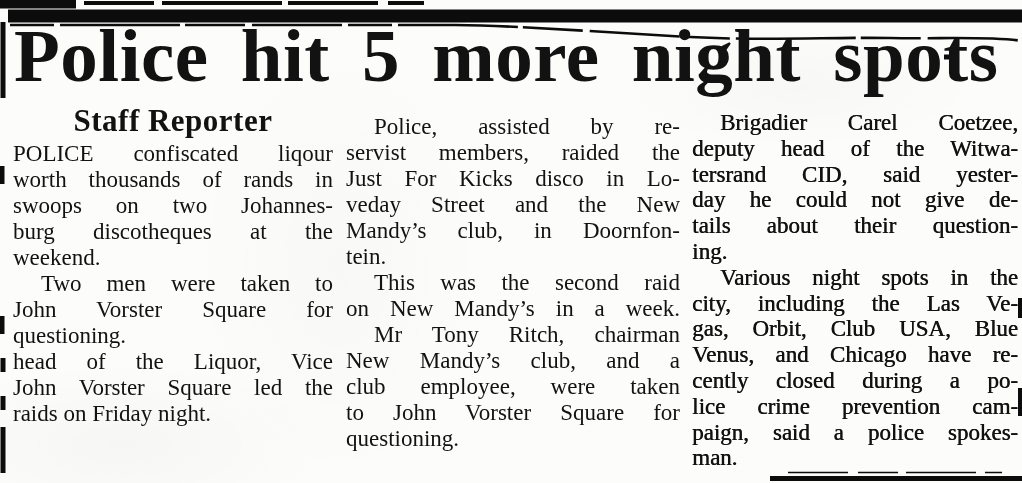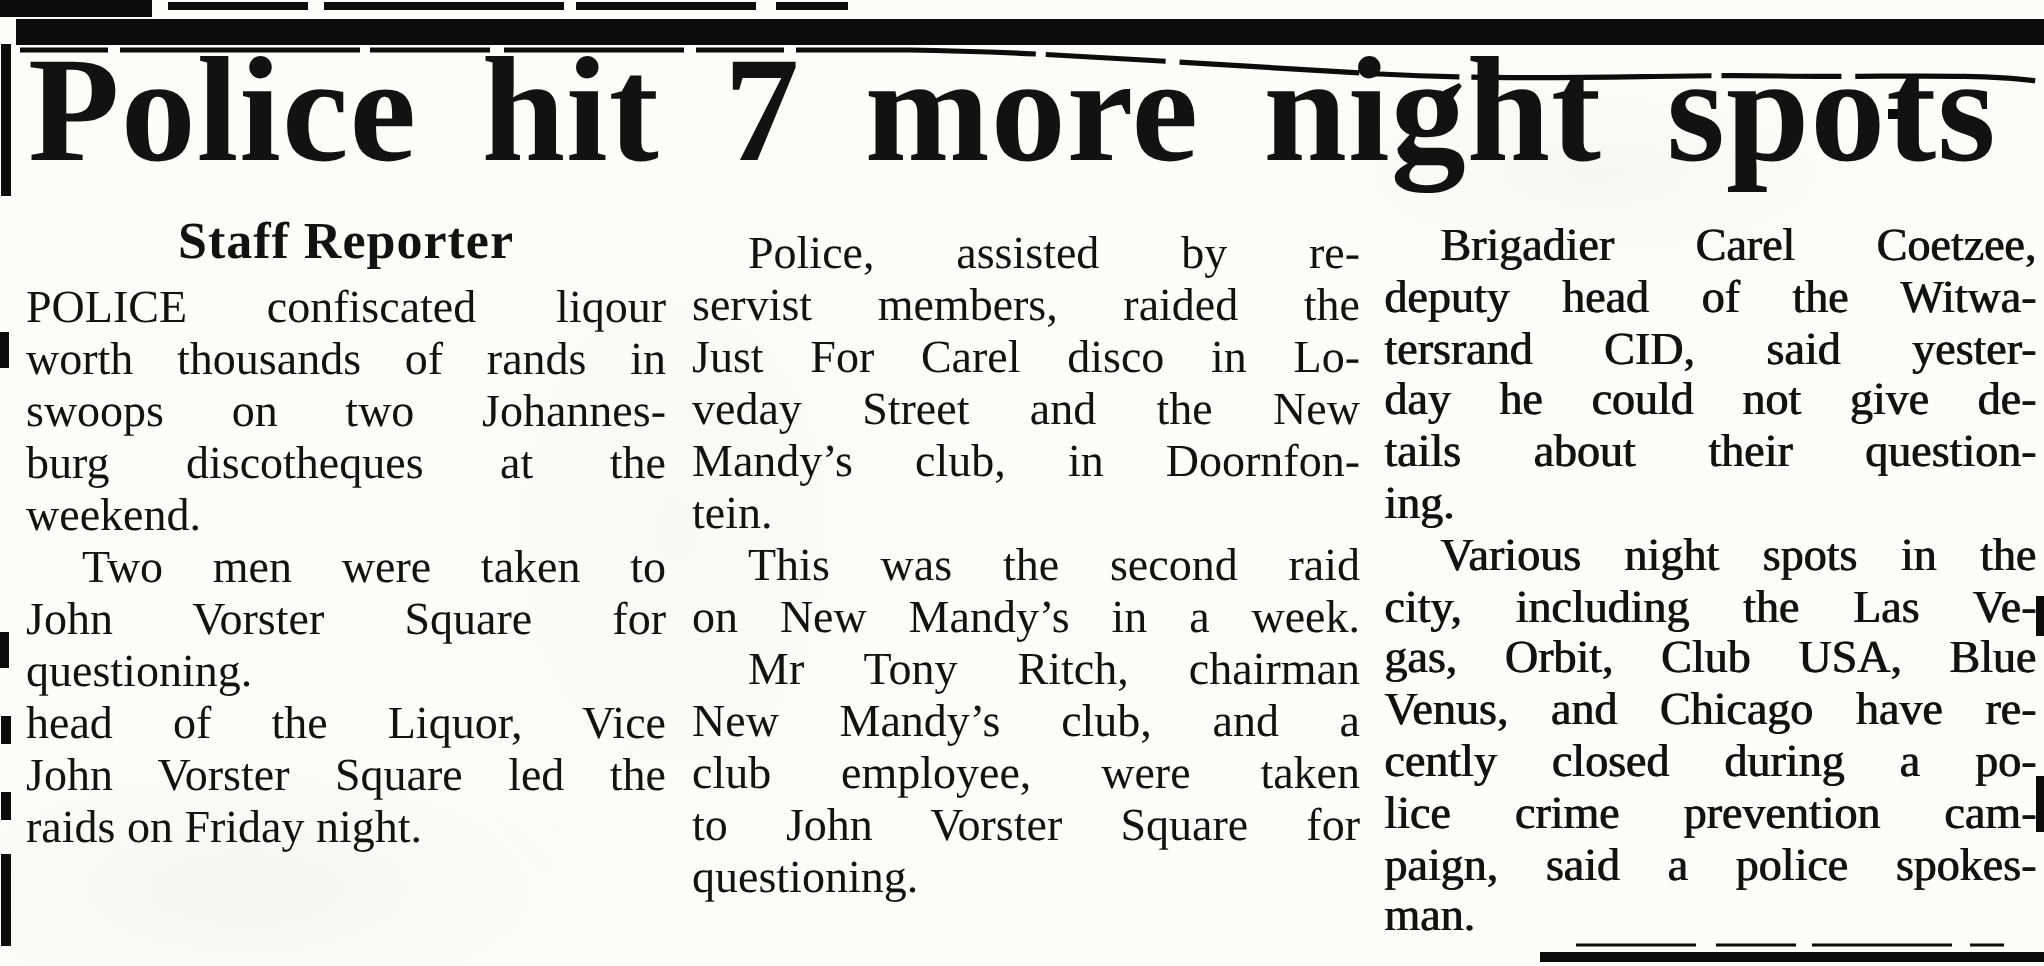--- a/index.html
+++ b/index.html
@@ -27,21 +27,21 @@
   .col{
     position:absolute;
     font-size:23px;line-height:26px;
     text-align:justify;
   }
   .col1{left:13px;top:108px;width:320px;}
   .col2{left:346px;top:114px;width:334px;}
   .col3{left:692px;top:110px;width:326px;line-height:25.8px;text-shadow:0.5px 0 0 currentColor;}
   .byline{
     font-weight:bold;text-align:center;
-    font-size:26px;margin-bottom:7px;letter-spacing:0.5px;
+    font-size:31px;margin-bottom:7px;letter-spacing:0.5px;
   }
   .line{text-align-last:justify;}
   .line.end{text-align-last:left;}
   .line.ind{text-indent:28px;}
 </style>
 </head>
 <body>
 
 <div class="page">
 
@@ -50,41 +50,41 @@
     <path d="M84,3 H424" stroke-width="4" stroke-dasharray="70 8 120 6 90 10"></path>
     <path d="M8,16 H1022" stroke-width="13"></path>
     <path d="M10,25 H455 C530,26 610,33 690,37 C770,41 830,37 890,38 C940,39 990,36 1022,41" stroke-width="2.6" stroke-dasharray="44 6 120 5 60 7 90 6"></path>
     <path d="M3,22 V98 M2,166 V184 M2,316 V334 M3,358 V372 M3,396 V410 M3,427 V473" stroke-width="5"></path>
     <path d="M944,57 h13" stroke-width="5"></path>
     <path d="M1020,298 v20 M1020,388 v28" stroke-width="4"></path>
     <path d="M770,478.5 H1022" stroke-width="5"></path>
     <path d="M788,472.5 H1002" stroke-width="1.6" stroke-dasharray="60 10 40 8 70 9"></path>
   </svg>
 
-  <div class="headline">Police hit 7 more night spots</div>
+  <div class="headline">Police hit 5 more night spots</div>
 
   <div class="col col1">
     <div class="byline">Staff Reporter</div>
   <div class="line">POLICE confiscated liqour</div>
       <div class="line">worth thousands of rands in</div>
       <div class="line">swoops on two Johannes-</div>
       <div class="line">burg discotheques at the</div>
       <div class="line end">weekend.</div>
       <div class="line ind">Two men were taken to</div>
       <div class="line">John Vorster Square for</div>
       <div class="line end">questioning.</div>
       <div class="line">head of the Liquor, Vice</div>
       <div class="line">John Vorster Square led the</div>
       <div class="line end">raids on Friday night.</div>
     </div>
 
   <div class="col col2">
       <div class="line ind">Police, assisted by re-</div>
       <div class="line">servist members, raided the</div>
-      <div class="line">Just For Carel disco in Lo-</div>
+      <div class="line">Just For Kicks disco in Lo-</div>
       <div class="line">veday Street and the New</div>
       <div class="line">Mandy’s club, in Doornfon-</div>
       <div class="line end">tein.</div>
       <div class="line ind">This was the second raid</div>
       <div class="line">on New Mandy’s in a week.</div>
       <div class="line ind">Mr Tony Ritch, chairman</div>
       <div class="line">New Mandy’s club, and a</div>
       <div class="line">club employee, were taken</div>
       <div class="line">to John Vorster Square for</div>
       <div class="line end">questioning.</div>

